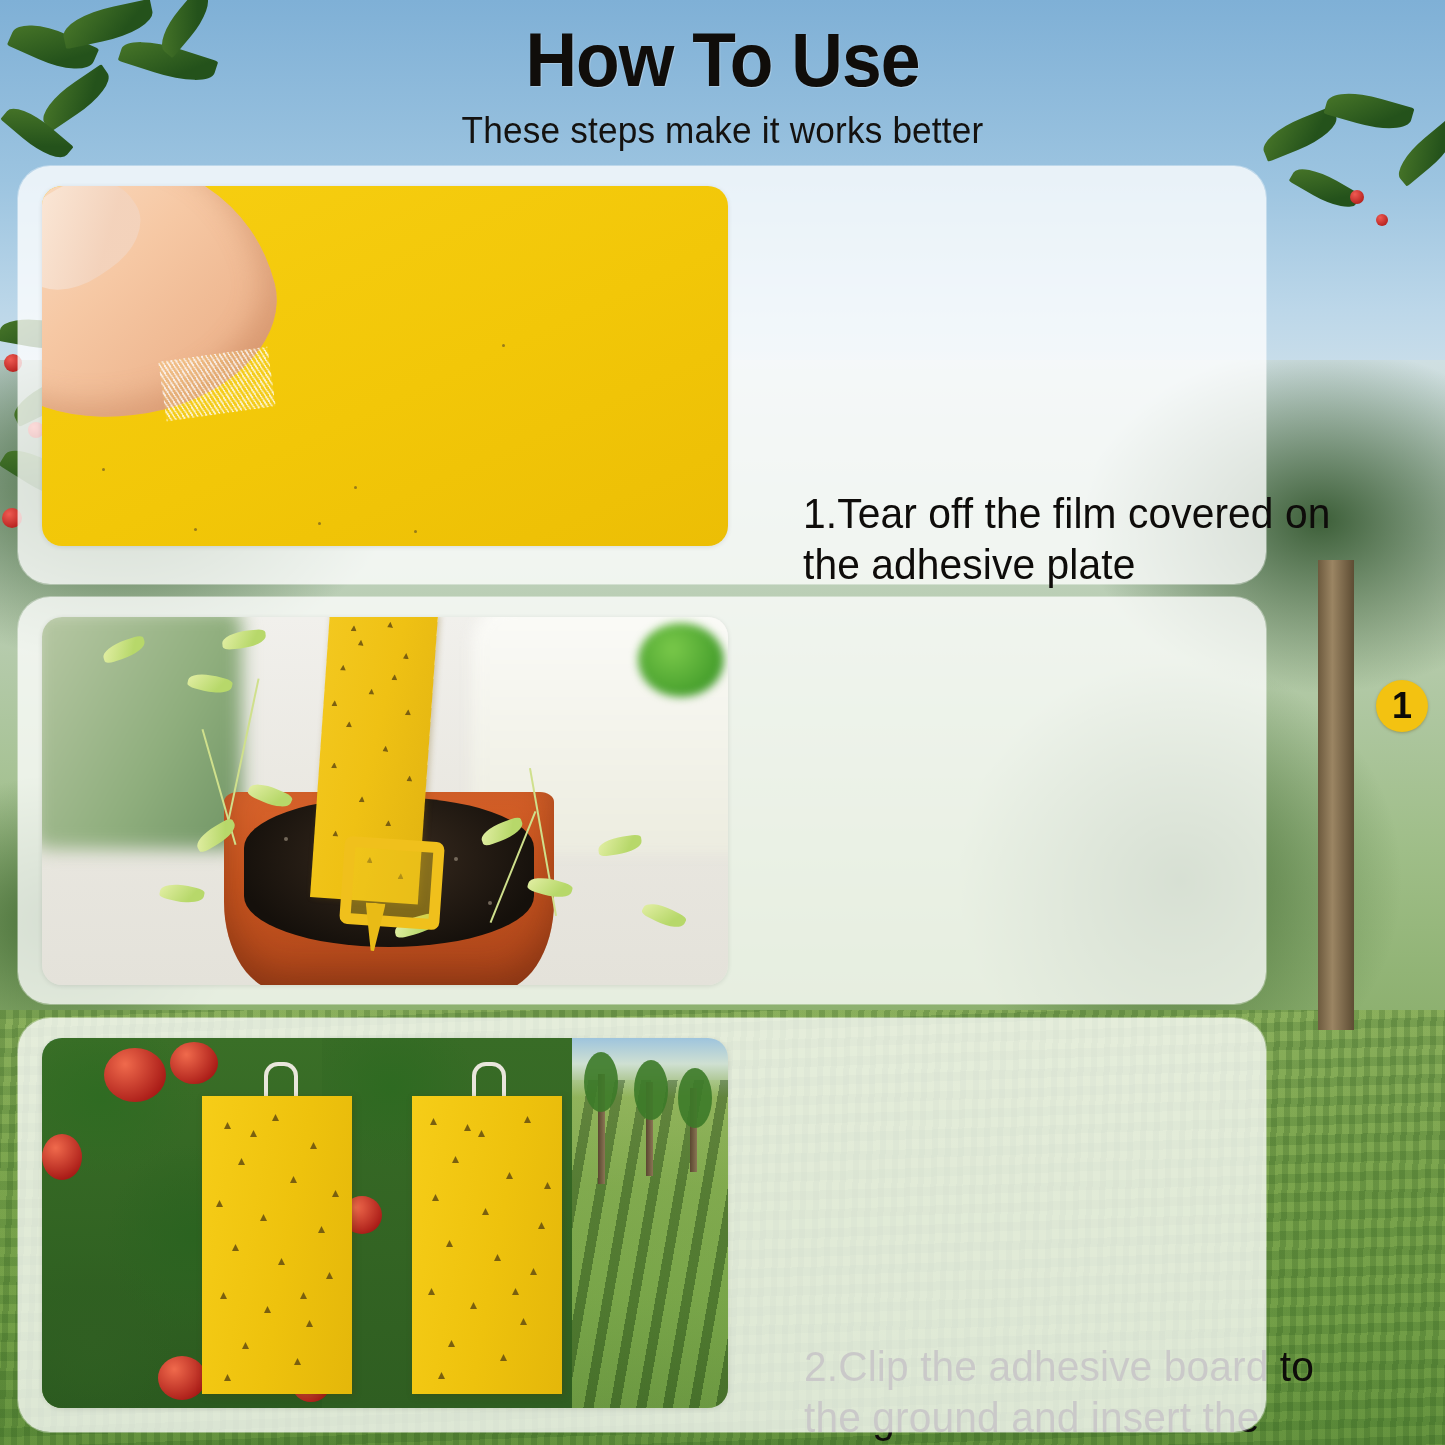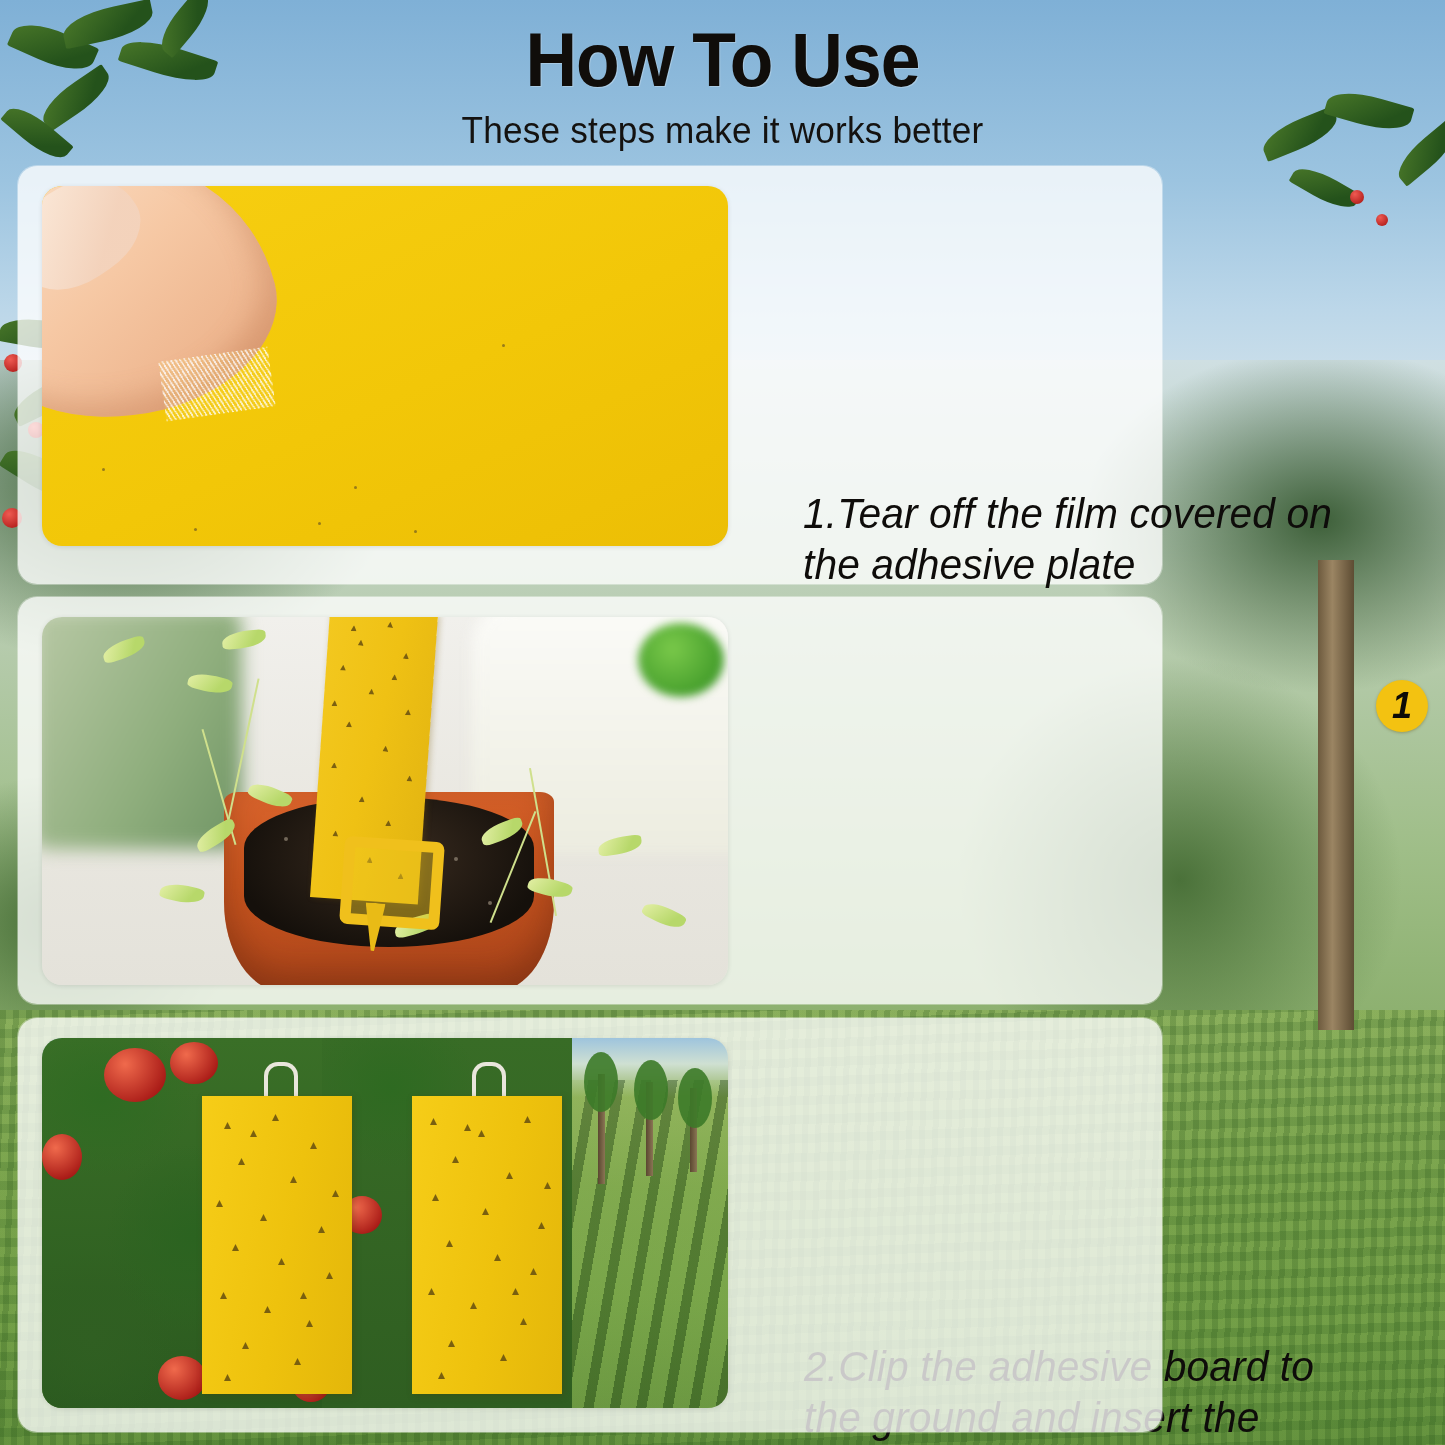--- a/index.html
+++ b/index.html
@@ -51,25 +51,24 @@
   }
   .subtitle{
     position:absolute;left:0;top:110px;width:1445px;text-align:center;
     font-size:37px;font-weight:400;color:#141210;
     transform:scaleX(.95);transform-origin:50% 50%;
     letter-spacing:.2px;
   }
 
   
   .card{
-    position:absolute;left:18px;width:1144px;
+    position:absolute;left:18px;width:1248px;
     background:rgba(255,255,255,.78);
-    border-radius:19px;
+    border-radius:32px;
     box-shadow:0 0 0 1px rgba(255,255,255,.35);
-    font-style:italic;
   }
   #card1{top:166px;height:418px;}
   #card2{top:597px;height:407px;}
   #card3{top:1018px;height:414px;}
 
   .photo{
     position:absolute;left:24px;top:20px;
     width:686px;border-radius:20px;overflow:hidden;
     box-shadow:0 1px 5px rgba(0,0,0,.10);
   }

